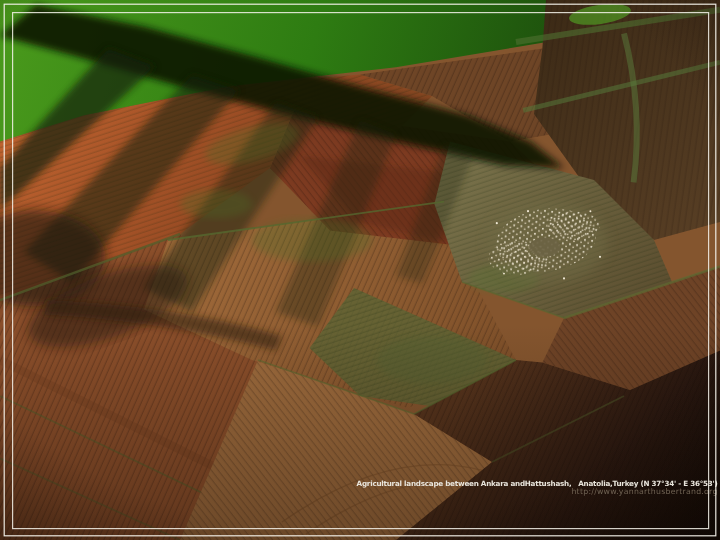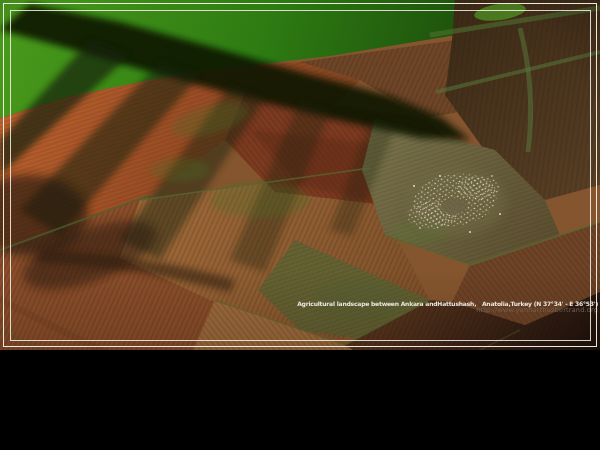--- a/index.html
+++ b/index.html
@@ -1,16 +1,16 @@
 <!DOCTYPE html>
 <html><head>
 <meta charset="utf-8">
 <style>
   html,body{margin:0;padding:0;background:#000;}
-  .stage{position:relative;width:600px;height:350px;overflow:hidden;background:#84552e;
+  .stage{position:relative;width:600px;height:450px;overflow:hidden;background:#84552e;
          font-family:"DejaVu Sans",sans-serif;}
   .photo{position:absolute;left:0;top:0;width:600px;height:450px;display:block;}
   .frame{position:absolute;pointer-events:none;}
   .frame.outer{left:3px;top:3px;right:3px;bottom:3px;border:1.5px solid rgba(246,243,235,.95);}
   .frame.inner{left:9.5px;top:9.5px;right:9.5px;bottom:9.5px;border:1.5px solid rgba(246,243,235,.85);}
   .caption{position:absolute;right:2px;bottom:36px;text-align:right;z-index:2;}
   .cap1{font-size:6px;font-weight:bold;color:#e9e5dc;letter-spacing:-0.2px;white-space:pre;line-height:7px;}
   .cap2{font-size:6.5px;color:#6f6253;letter-spacing:0.2px;white-space:nowrap;line-height:7px;}
   .frames{position:absolute;inset:0;z-index:3;pointer-events:none;}
 </style>

